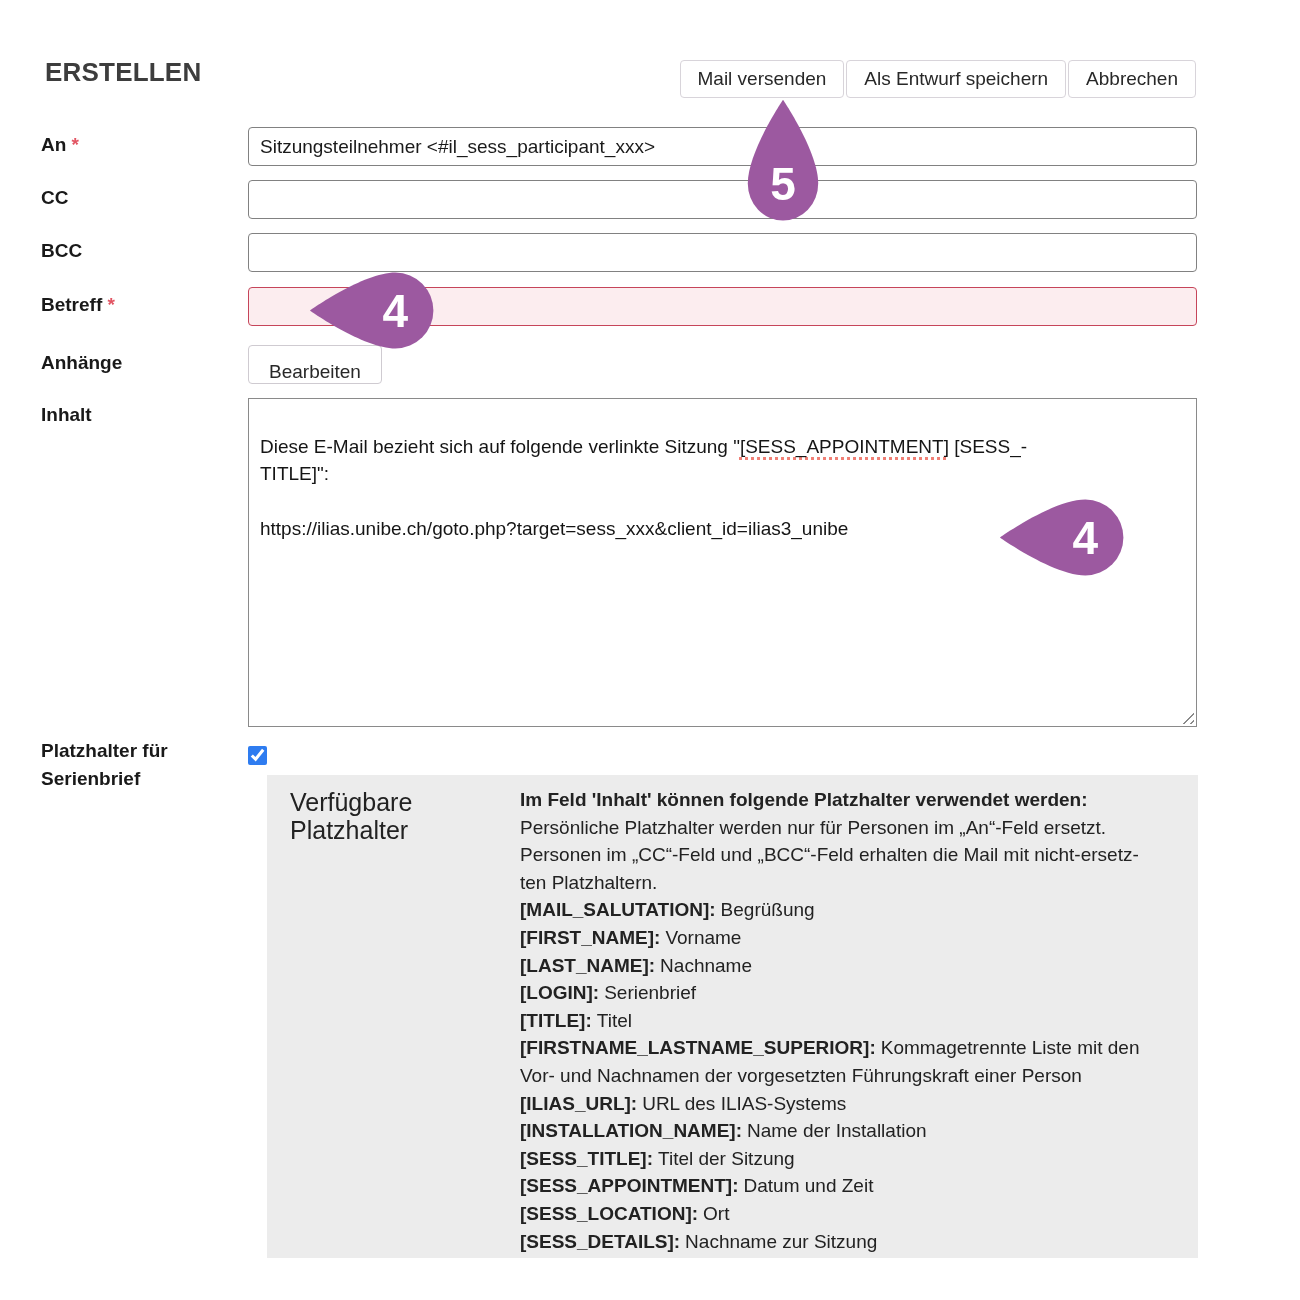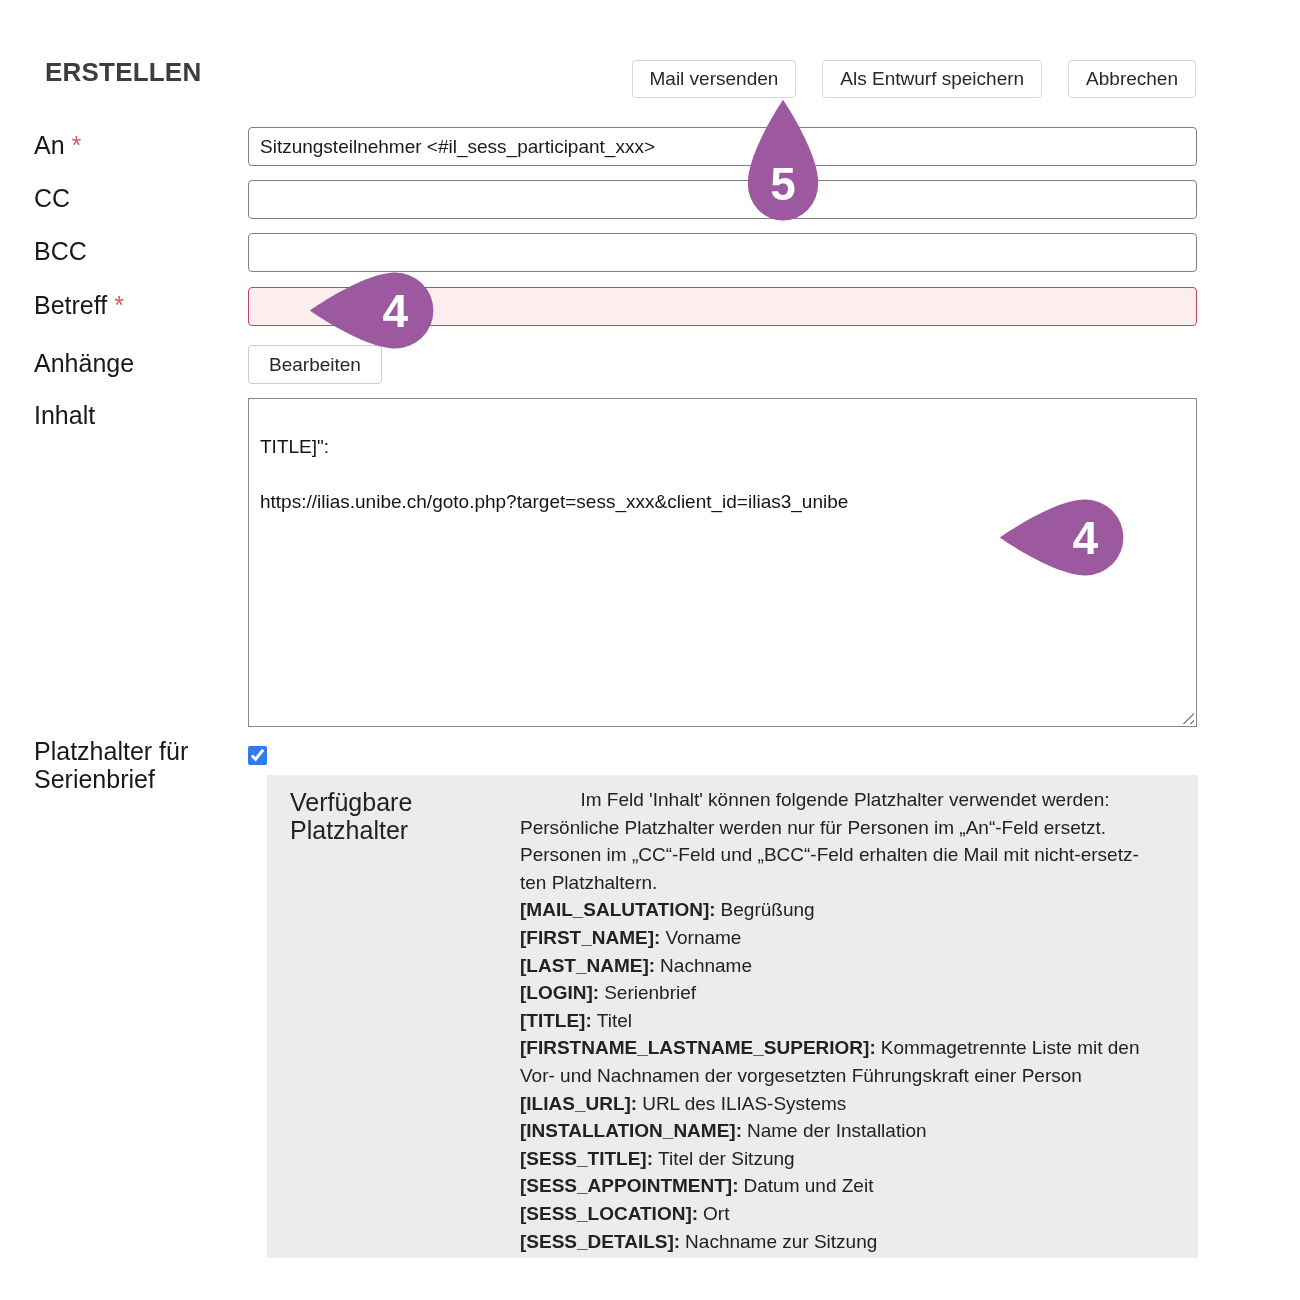--- a/index.html
+++ b/index.html
@@ -5,37 +5,37 @@
   html,body{margin:0;padding:0;background:#fff;}
   .page{
     position:relative;width:1300px;height:1300px;background:#fff;overflow:hidden;
     font-family:"Liberation Sans",sans-serif;color:#1c1c1c;
   }
   
   .page-title{
     position:absolute;left:45px;top:57px;margin:0;
     font-size:26px;font-weight:bold;color:#3d3d3d;letter-spacing:.2px;
   }
-  .toolbar{position:absolute;top:60px;right:104px;display:flex;gap:26px;}
+  .toolbar{position:absolute;top:60px;right:104px;display:flex;gap:2px;}
   .btn{
     height:38px;padding:0 17px;background:#fff;border:1px solid #d8d4da;border-radius:4px;
     font-family:inherit;font-size:19px;color:#282828;line-height:36px;cursor:pointer;white-space:nowrap;
   }
   
-  .flabel{position:absolute;left:34px;font-size:25px;color:#191919;line-height:28px;}
+  .flabel{position:absolute;left:41px;font-size:19px;color:#191919;line-height:28px;font-weight:bold;}
   .req{color:#e25563;}
   
   .tinput{
     position:absolute;left:248px;width:949px;height:39px;box-sizing:border-box;
     border:1.5px solid #818181;border-radius:4px;background:#fff;
     font-family:inherit;font-size:19px;color:#1a1a1a;padding:0 11px;
   }
   .tinput.error{background:#fcedef;border-color:#c6455a;}
   .btn-edit{
-    position:absolute;left:248px;top:345px;height:39px;padding:8px 20px;background:#fff;
+    position:absolute;left:248px;top:345px;height:39px;padding:15px 20px;background:#fff;
     border:1px solid #cfcbd1;border-radius:4px;font-family:inherit;font-size:19px;color:#282828;cursor:pointer;
   }
   
   .ta{
     position:absolute;left:248px;top:398px;width:949px;height:329px;box-sizing:border-box;
     border:1.5px solid #8a8a8a;background:#fff;padding:6px 11px;
     font-size:19px;line-height:27.5px;color:#151515;cursor:text;
   }
   .ta-line{min-height:27.5px;white-space:nowrap;}
   .spell{
@@ -52,21 +52,21 @@
   .checkbox{
     position:absolute;left:248px;top:746px;width:19px;height:19px;accent-color:#2e7cf0;cursor:pointer;margin:0;
   }
   
   .infobox{
     position:absolute;left:267px;top:775px;width:931px;height:483px;box-sizing:border-box;
     background:#ececec;
   }
   .infobox-label{position:absolute;left:23px;top:13px;font-size:25px;line-height:28px;color:#222;}
   .infobox-content{position:absolute;left:253px;top:11px;width:650px;font-size:19px;line-height:27.6px;color:#222;}
-  .ph-intro-bold{font-weight:normal;white-space:nowrap;text-align:center;}
+  .ph-intro-bold{font-weight:bold;white-space:nowrap;}
   .ph-line{white-space:nowrap;}
   .ph-item .ph-key{font-weight:bold;}
   .ph-item .ph-desc{margin-left:5px;}
   
   .drop{position:absolute;z-index:6;}
   .drop svg{display:block;width:100%;height:100%;}
   .drop .num{
     position:absolute;color:#fff;font-weight:bold;font-size:46px;line-height:1;
     transform:translate(-50%,-50%);
   }
@@ -114,20 +114,21 @@
   <div class="flabel" style="top:349px">
     <span>Anhänge</span>
   </div>
   <button class="btn-edit">Bearbeiten</button>
 
   <div class="flabel" style="top:401px">
     <span>Inhalt</span>
   </div>
   <div class="ta">
     <div class="ta-line"></div>
+    <div class="ta-line"><span>Diese E-Mail bezieht sich auf folgende verlinkte Sitzung "</span><span class="spell">[SESS_APPOINTMENT]</span><span> [SESS_-</span></div>
     <div class="ta-line">TITLE]":</div>
     <div class="ta-line"></div>
     <div class="ta-line">https://ilias.unibe.ch/goto.php?target=sess_xxx&amp;client_id=ilias3_unibe</div>
     <span class="resize-handle"></span>
   </div>
 
   <div class="flabel serial-label">
     <div>Platzhalter für</div>
     <div>Serienbrief</div>
   </div>

